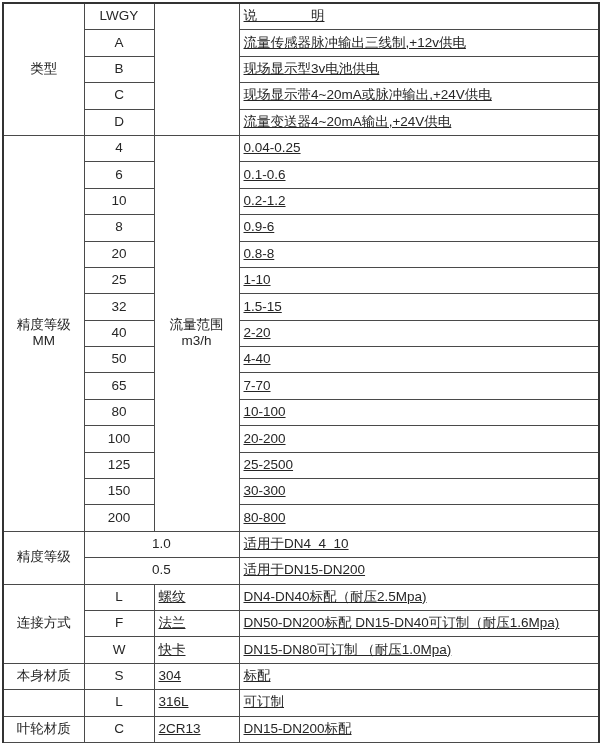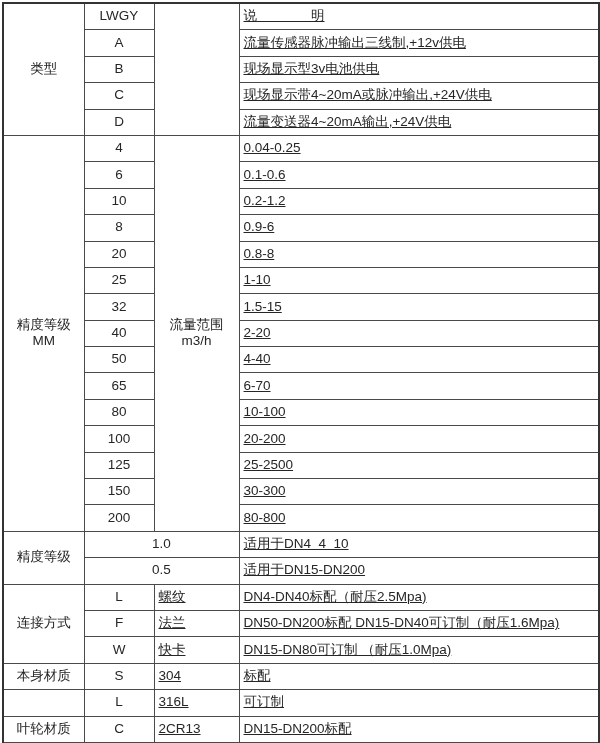--- a/index.html
+++ b/index.html
@@ -102,21 +102,21 @@
     <tr>
       <td class="c">40</td>
       <td class="l">2-20</td>
     </tr>
     <tr>
       <td class="c">50</td>
       <td class="l">4-40</td>
     </tr>
     <tr>
       <td class="c">65</td>
-      <td class="l">6-70</td>
+      <td class="l">7-70</td>
     </tr>
     <tr>
       <td class="c">80</td>
       <td class="l">10-100</td>
     </tr>
     <tr>
       <td class="c">100</td>
       <td class="l">20-200</td>
     </tr>
     <tr>

